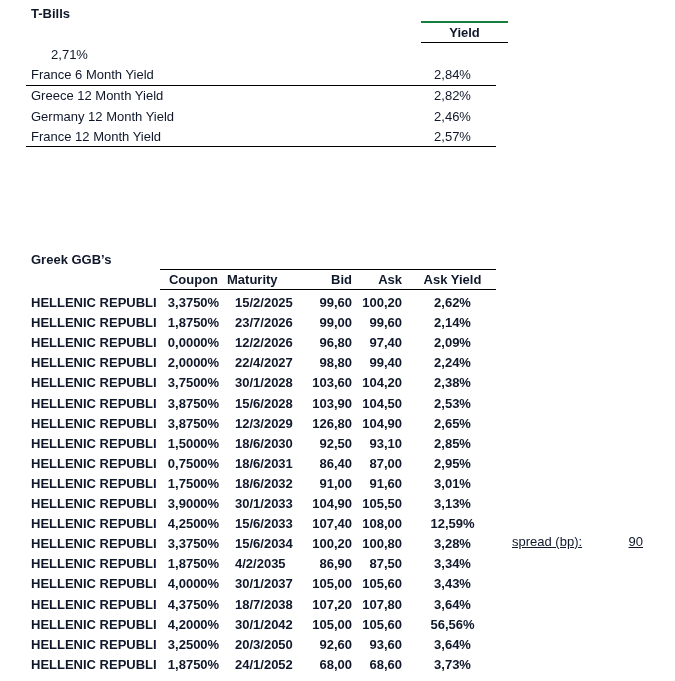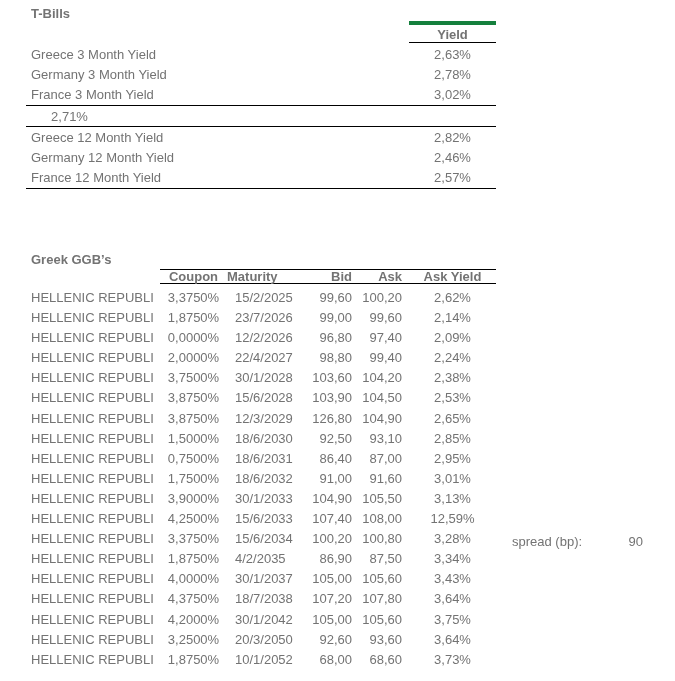--- a/index.html
+++ b/index.html
@@ -4,40 +4,40 @@
 <style>
   * { margin: 0; padding: 0; box-sizing: border-box; }
   html, body { background: #ffffff; }
   .sheet {
     position: relative;
     width: 675px;
     height: 681px;
     background: #ffffff;
     font-family: "Liberation Sans", sans-serif;
     font-size: 13px;
-    color: #737373;
+    color: #0f172a;
     overflow: hidden;
   }
   .section-title {
     position: absolute;
     left: 31px;
     font-weight: 700;
     white-space: nowrap;
   }
   #tbills-title { top: 6px; }
   #ggb-title { top: 252px; }
 
   
   .yield-header-box {
     position: absolute;
-    left: 409px;
+    left: 421px;
     top: 21px;
     width: 87px;
     height: 22px;
-    border-top: 4px solid #15803d;
+    border-top: 2px solid #15803d;
     border-bottom: 1px solid #000;
     font-weight: 700;
     text-align: center;
     line-height: 20px;
   }
 
   
   #tbills-groups {
     position: absolute;
     left: 26px;
@@ -53,39 +53,40 @@
   }
   .tbills-row .c-label { flex: 1 1 auto; padding-left: 5px; text-align: left; }
   .tbills-row .c-yield { width: 87px; text-align: center; }
 
   
   #ggb-header {
     position: absolute;
     left: 160px;
     top: 269px;
     width: 336px;
-    height: 15px;
+    height: 21px;
     border-top: 1px solid #000;
     border-bottom: 1px solid #000;
     display: flex;
     align-items: center;
     font-weight: 700;
     white-space: nowrap;
   }
   #ggb-rows {
     position: absolute;
     left: 26px;
     top: 290px;
     width: 470px;
   }
   .ggb-row {
     display: flex;
-    align-items: flex-start;
+    align-items: flex-end;
     height: 20.1px;
     white-space: nowrap;
+    font-weight: bold;
   }
   .c-name     { width: 134px; padding-left: 5px; text-align: left; overflow: hidden; }
   .c-coupon   { width: 67px;  text-align: center; }
   .c-maturity { width: 80px;  padding-left: 8px; text-align: left; }
   .c-bid      { width: 45px;  text-align: right; }
   .c-ask      { width: 50px;  text-align: right; }
   .c-spacer   { width: 7px; }
   .c-askyield { width: 87px;  text-align: center; }
   #ggb-header .c-maturity { padding-left: 0; text-align: left; }
 
@@ -93,49 +94,40 @@
   #spread-annotation {
     position: absolute;
     left: 512px;
     top: 531px;
     width: 131px;
     height: 20px;
     display: flex;
     align-items: center;
     justify-content: space-between;
     white-space: nowrap;
+    text-decoration: underline;
   }
 </style>
 </head>
 <body>
 
 <div class="sheet">
 
   <div class="section-title" id="tbills-title">T-Bills</div>
 
   <div class="yield-header-box">Yield</div>
 
   <div id="tbills-groups">
       <div class="tbills-group">
         <div class="tbills-row">
-          <div class="c-label">Greece 3 Month Yield</div>
-          <div class="c-yield">2,63%</div>
-        </div>
-        <div class="tbills-row">
-          <div class="c-label">Germany 3 Month Yield</div>
-          <div class="c-yield">2,78%</div>
-        </div>
-        <div class="tbills-row">
-          <div class="c-label">France 3 Month Yield</div>
-          <div class="c-yield">3,02%</div>
-        </div>
-      </div>
-      <div class="tbills-group">
-        <div class="tbills-row">
           <div class="c-yield">2,71%</div>
+        </div>
+        <div class="tbills-row">
+          <div class="c-label">France 6 Month Yield</div>
+          <div class="c-yield">2,84%</div>
         </div>
       </div>
       <div class="tbills-group">
         <div class="tbills-row">
           <div class="c-label">Greece 12 Month Yield</div>
           <div class="c-yield">2,82%</div>
         </div>
         <div class="tbills-row">
           <div class="c-label">Germany 12 Month Yield</div>
           <div class="c-yield">2,46%</div>
@@ -303,35 +295,35 @@
         <div class="c-spacer"></div>
         <div class="c-askyield">3,64%</div>
       </div>
       <div class="ggb-row">
         <div class="c-name">HELLENIC REPUBLI</div>
         <div class="c-coupon">4,2000%</div>
         <div class="c-maturity">30/1/2042</div>
         <div class="c-bid">105,00</div>
         <div class="c-ask">105,60</div>
         <div class="c-spacer"></div>
-        <div class="c-askyield">3,75%</div>
+        <div class="c-askyield">56,56%</div>
       </div>
       <div class="ggb-row">
         <div class="c-name">HELLENIC REPUBLI</div>
         <div class="c-coupon">3,2500%</div>
         <div class="c-maturity">20/3/2050</div>
         <div class="c-bid">92,60</div>
         <div class="c-ask">93,60</div>
         <div class="c-spacer"></div>
         <div class="c-askyield">3,64%</div>
       </div>
       <div class="ggb-row">
         <div class="c-name">HELLENIC REPUBLI</div>
         <div class="c-coupon">1,8750%</div>
-        <div class="c-maturity">10/1/2052</div>
+        <div class="c-maturity">24/1/2052</div>
         <div class="c-bid">68,00</div>
         <div class="c-ask">68,60</div>
         <div class="c-spacer"></div>
         <div class="c-askyield">3,73%</div>
       </div>
     </div>
 
   <div id="spread-annotation">
     <span>spread (bp):</span>
     <span>90</span>

